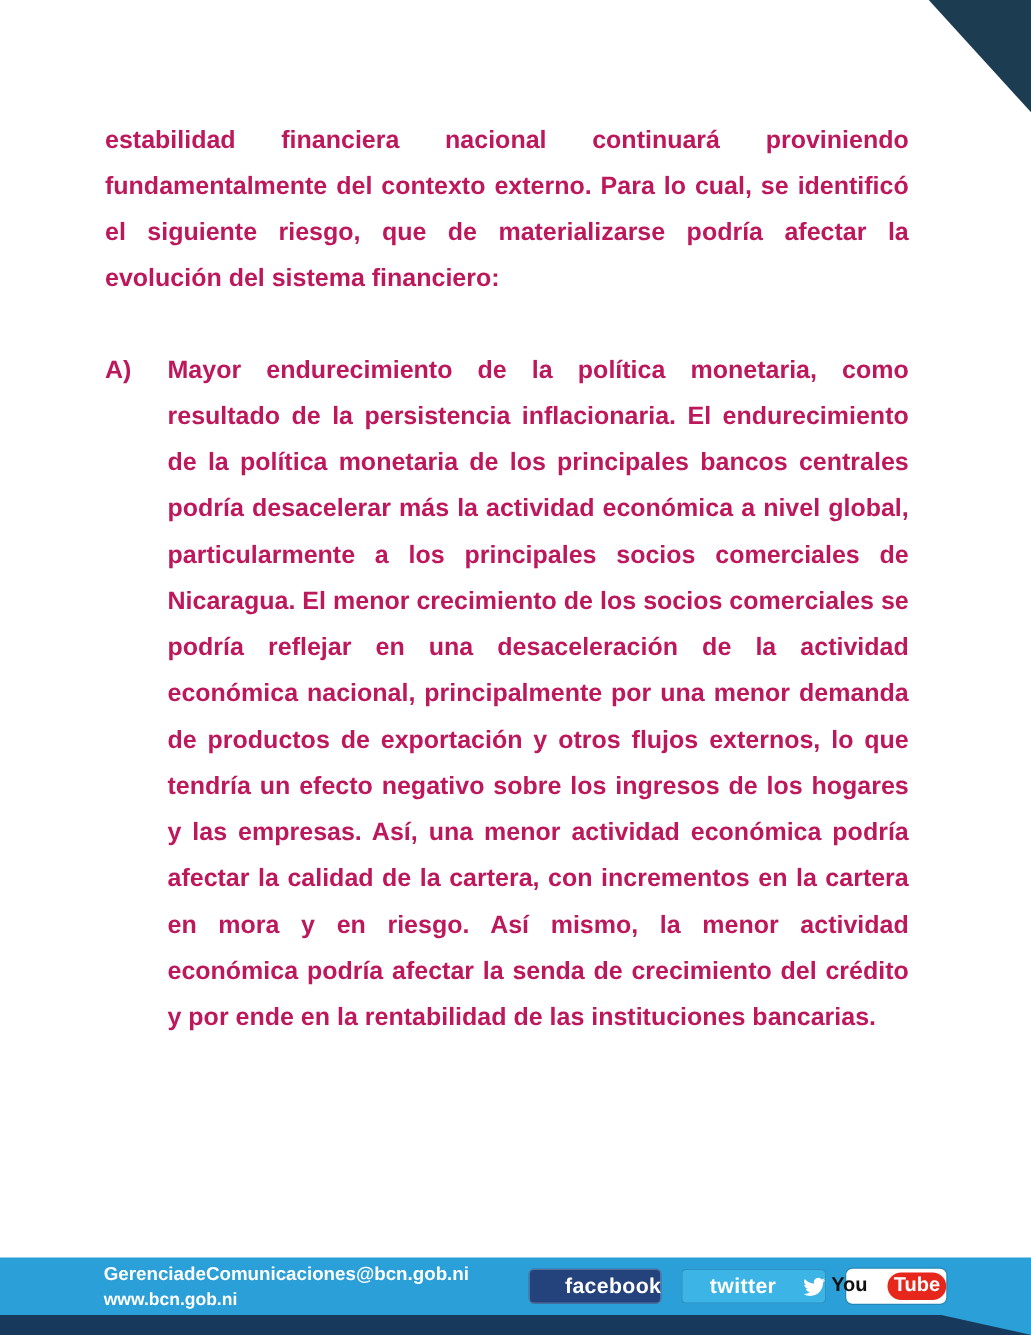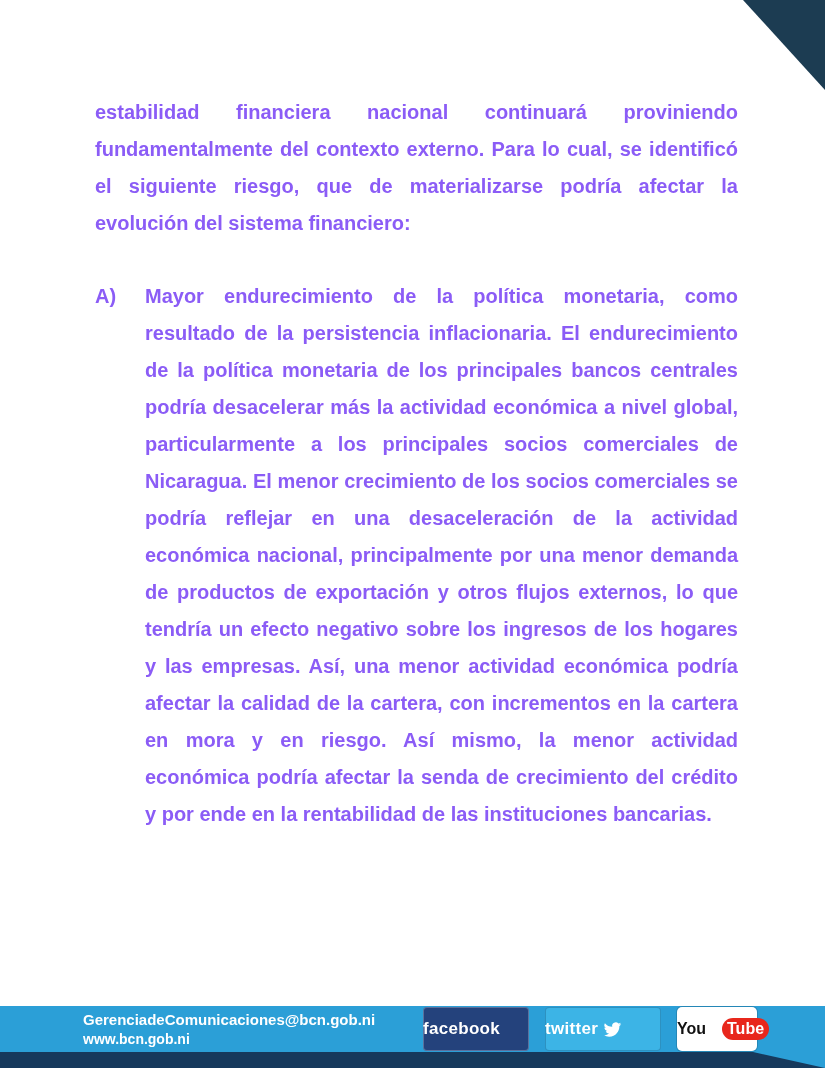--- a/index.html
+++ b/index.html
@@ -17,23 +17,23 @@
     position: absolute;
     top: 0; right: 0;
     width: 82px; height: 90px;
     background: #1c3c52;
     clip-path: polygon(0 0, 100% 0, 100% 100%);
   }
 
   
   .content {
     position: absolute;
-    top: 94px; left: 95px;
+    top: 94px; left: 84px;
     width: 643px;
-    color: #8b5cf6;
+    color: #be185d;
     font-weight: 700;
     font-size: 20px;
     line-height: 37px;
     text-align: justify;
   }
   .intro { margin: 0; }
   .list-item { display: flex; margin-top: 36px; }
   .list-marker { flex: 0 0 50px; text-align: left; }
   .list-text { flex: 1; text-align: justify; }
 
@@ -71,43 +71,43 @@
   .footer-website { font-size: 14px; }
 
   .social-row {
     margin-left: auto;
     margin-right: 86px;
     display: flex;
     align-items: center;
     gap: 16px;
   }
   .badge {
-    height: 44px;
+    height: 28px;
     border-radius: 4px;
     display: flex;
     align-items: center;
-    justify-content: flex-start;
+    justify-content: flex-end;
     font-weight: 700;
     cursor: pointer;
   }
   .badge-facebook {
     width: 106px;
     background: #24427c;
     color: #ffffff;
     font-size: 17px;
     letter-spacing: .3px;
     box-shadow: inset 0 0 0 1px rgba(255,255,255,.25);
   }
   .badge-twitter {
     width: 116px;
     background: #3cb4e6;
     color: #ffffff;
     font-size: 17px;
     letter-spacing: .3px;
-    gap: 5px;
+    gap: 21px;
     box-shadow: inset 0 0 0 1px rgba(0,40,80,.25);
   }
   .badge-youtube {
     width: 80px;
     background: #ffffff;
     border-radius: 5px;
     gap: 16px;
     box-shadow: 0 0 0 1px rgba(0,0,0,.15);
   }
   .yt-you { color: #111111; font-size: 16px; font-weight: 700; }

